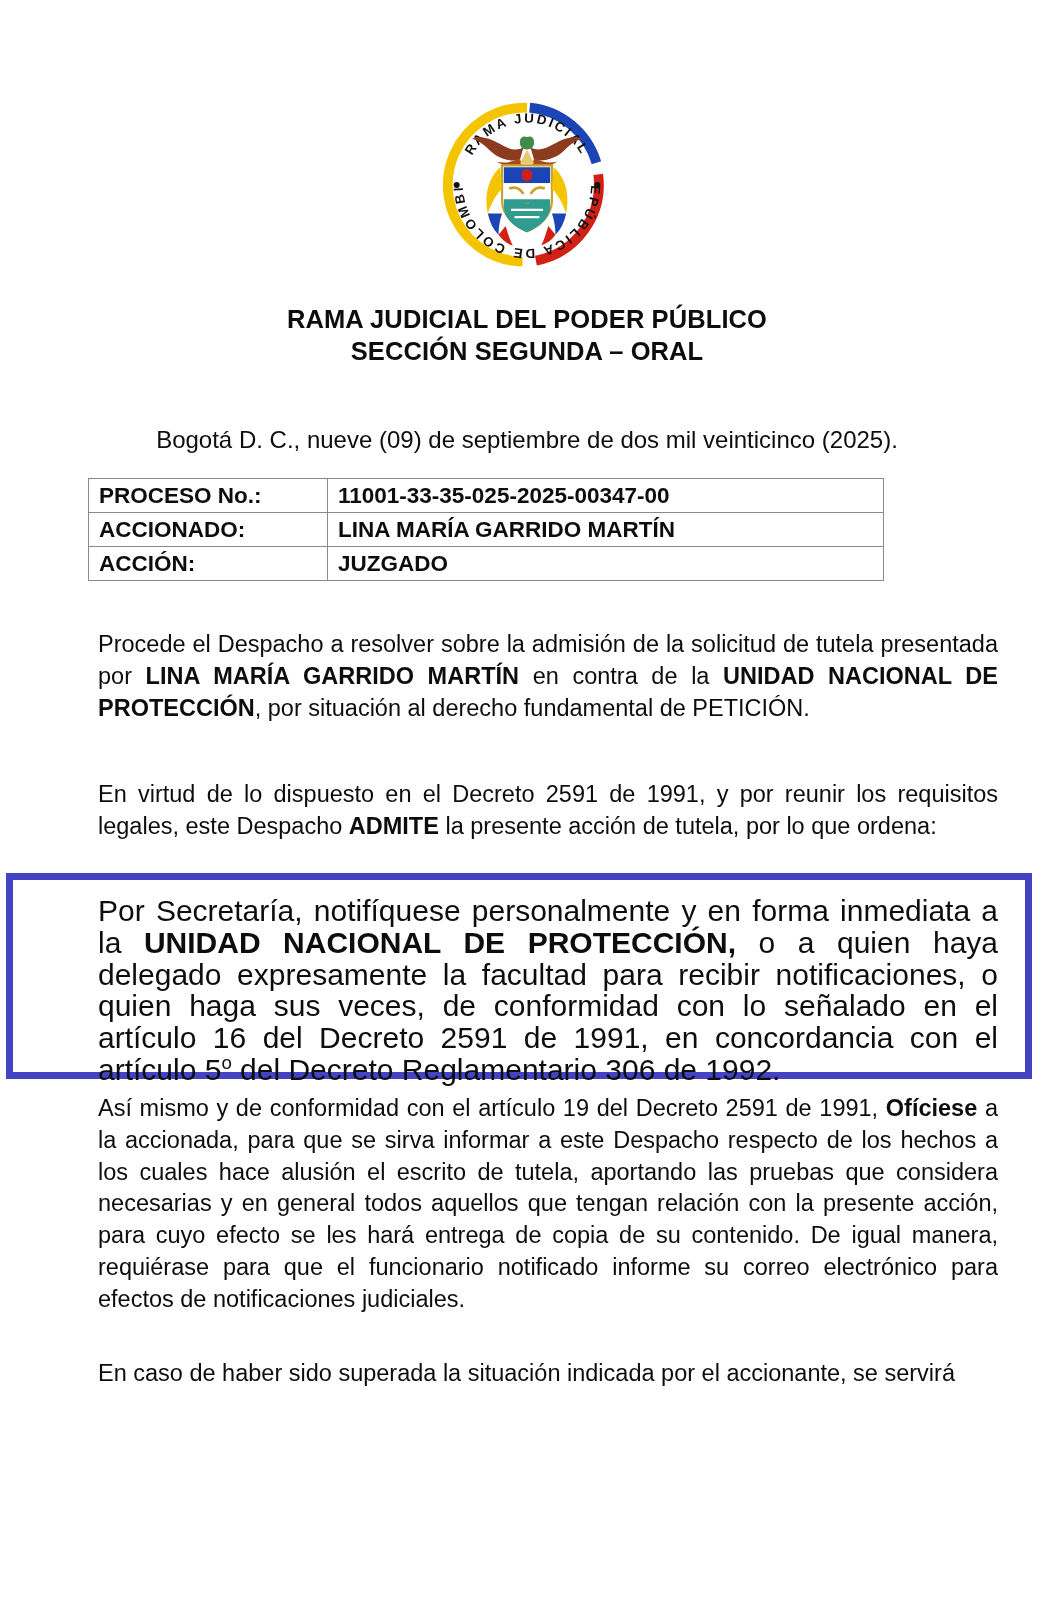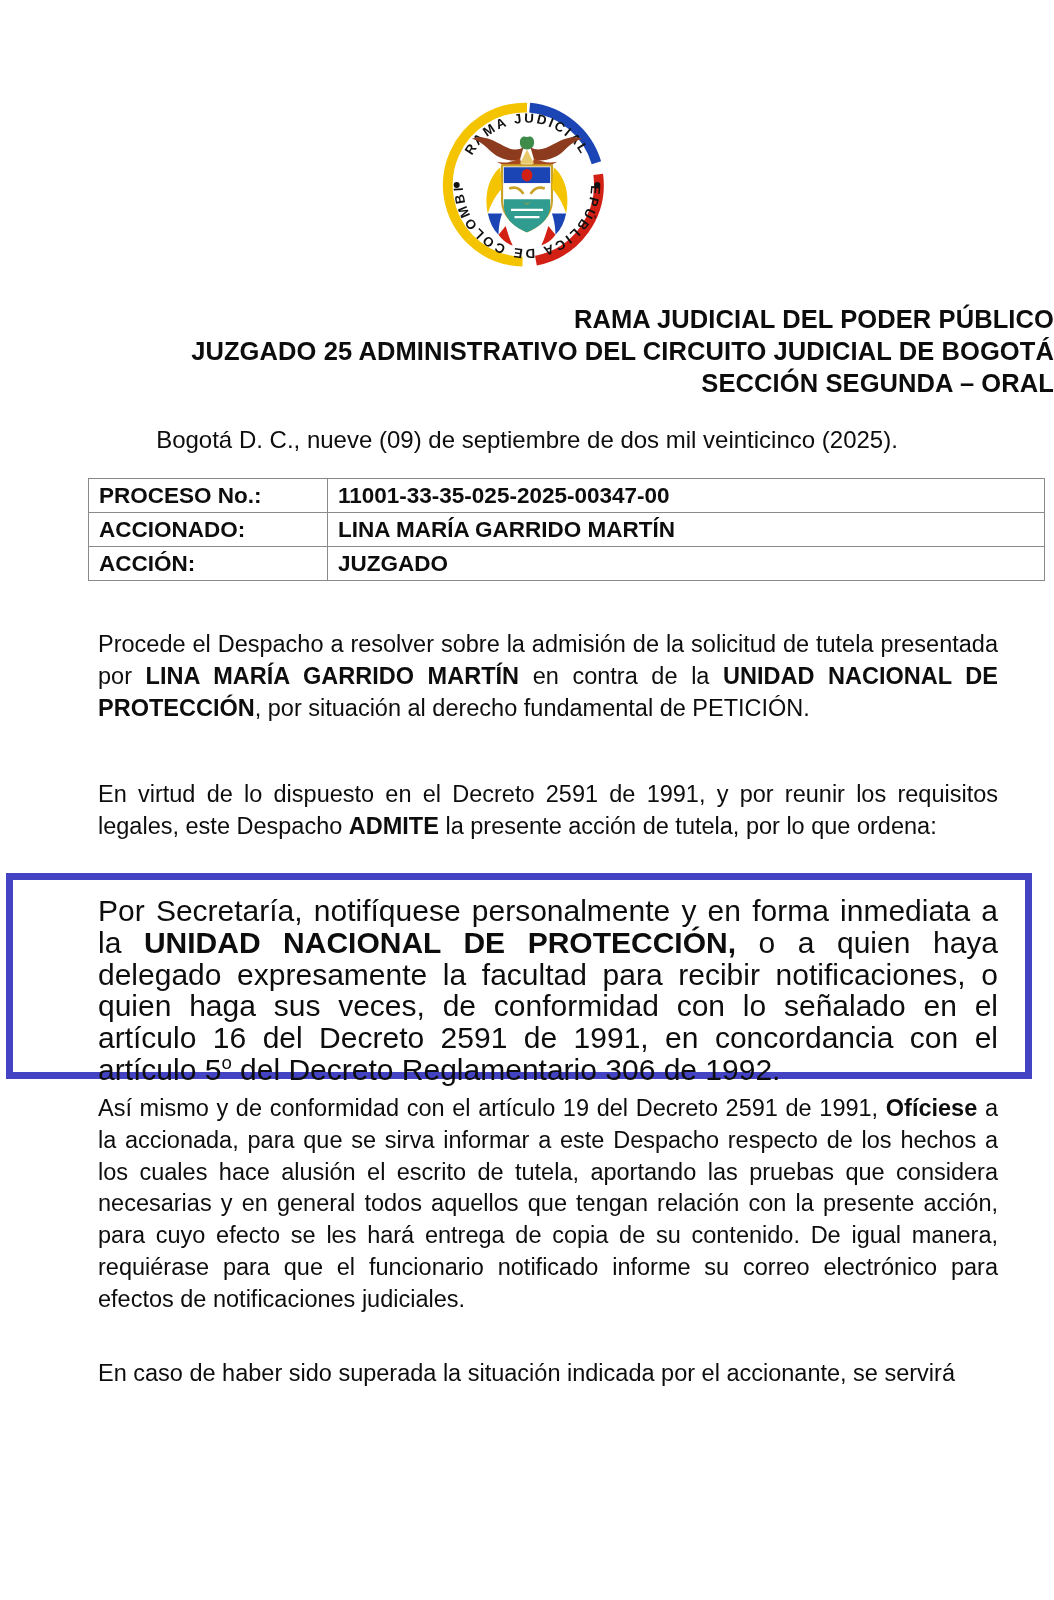--- a/index.html
+++ b/index.html
@@ -37,21 +37,21 @@
     height: 178px;
     position: relative;
   }
 
   
   .heading-block {
     position: absolute;
     top: 303px;
     left: 0;
     width: 1054px;
-    text-align: right;
+    text-align: center;
   }
   .heading-line {
     font-size: 25.5px;
     font-weight: bold;
     letter-spacing: 0.1px;
     line-height: 32px;
     white-space: nowrap;
   }
 
   .date-line {
@@ -62,21 +62,21 @@
     text-align: center;
     font-size: 24px;
     line-height: 32px;
   }
 
   
   .case-table {
     position: absolute;
     top: 478px;
     left: 88px;
-    width: 957px;
+    width: 796px;
     border-collapse: collapse;
     table-layout: fixed;
   }
   .case-table td {
     border: 1.6px solid #8a8a8a;
     font-size: 22.5px;
     font-weight: bold;
     padding: 3px 0 4px 10px;
     line-height: 25px;
     height: 26px;
@@ -189,21 +189,20 @@
           <path d="M130,80 C144,92 148,112 144,132 C140,120 134,110 128,104 Z" fill="#f5c400"></path>
           <path d="M144,132 C142,142 138,150 132,156 C132,146 130,138 128,132 Z" fill="#1b45b4"></path>
           <path d="M132,156 C128,162 122,166 116,168 C120,160 122,152 124,146 Z" fill="#d32015"></path>
         </g>
       </svg>
     </div>
   </div>
 
   <div class="heading-block">
     <div class="heading-line">RAMA JUDICIAL DEL PODER PÚBLICO</div>
-    <div class="heading-line">JUZGADO 25 ADMINISTRATIVO DEL CIRCUITO JUDICIAL DE BOGOTÁ</div>
     <div class="heading-line">SECCIÓN SEGUNDA – ORAL</div>
   </div>
 
   <div class="date-line">Bogotá D. C., nueve (09) de septiembre de dos mil veinticinco (2025).</div>
 
   <table class="case-table">
     <tbody>
       <tr>
         <td class="label">PROCESO No.:</td>
         <td class="value">11001-33-35-025-2025-00347-00</td>

